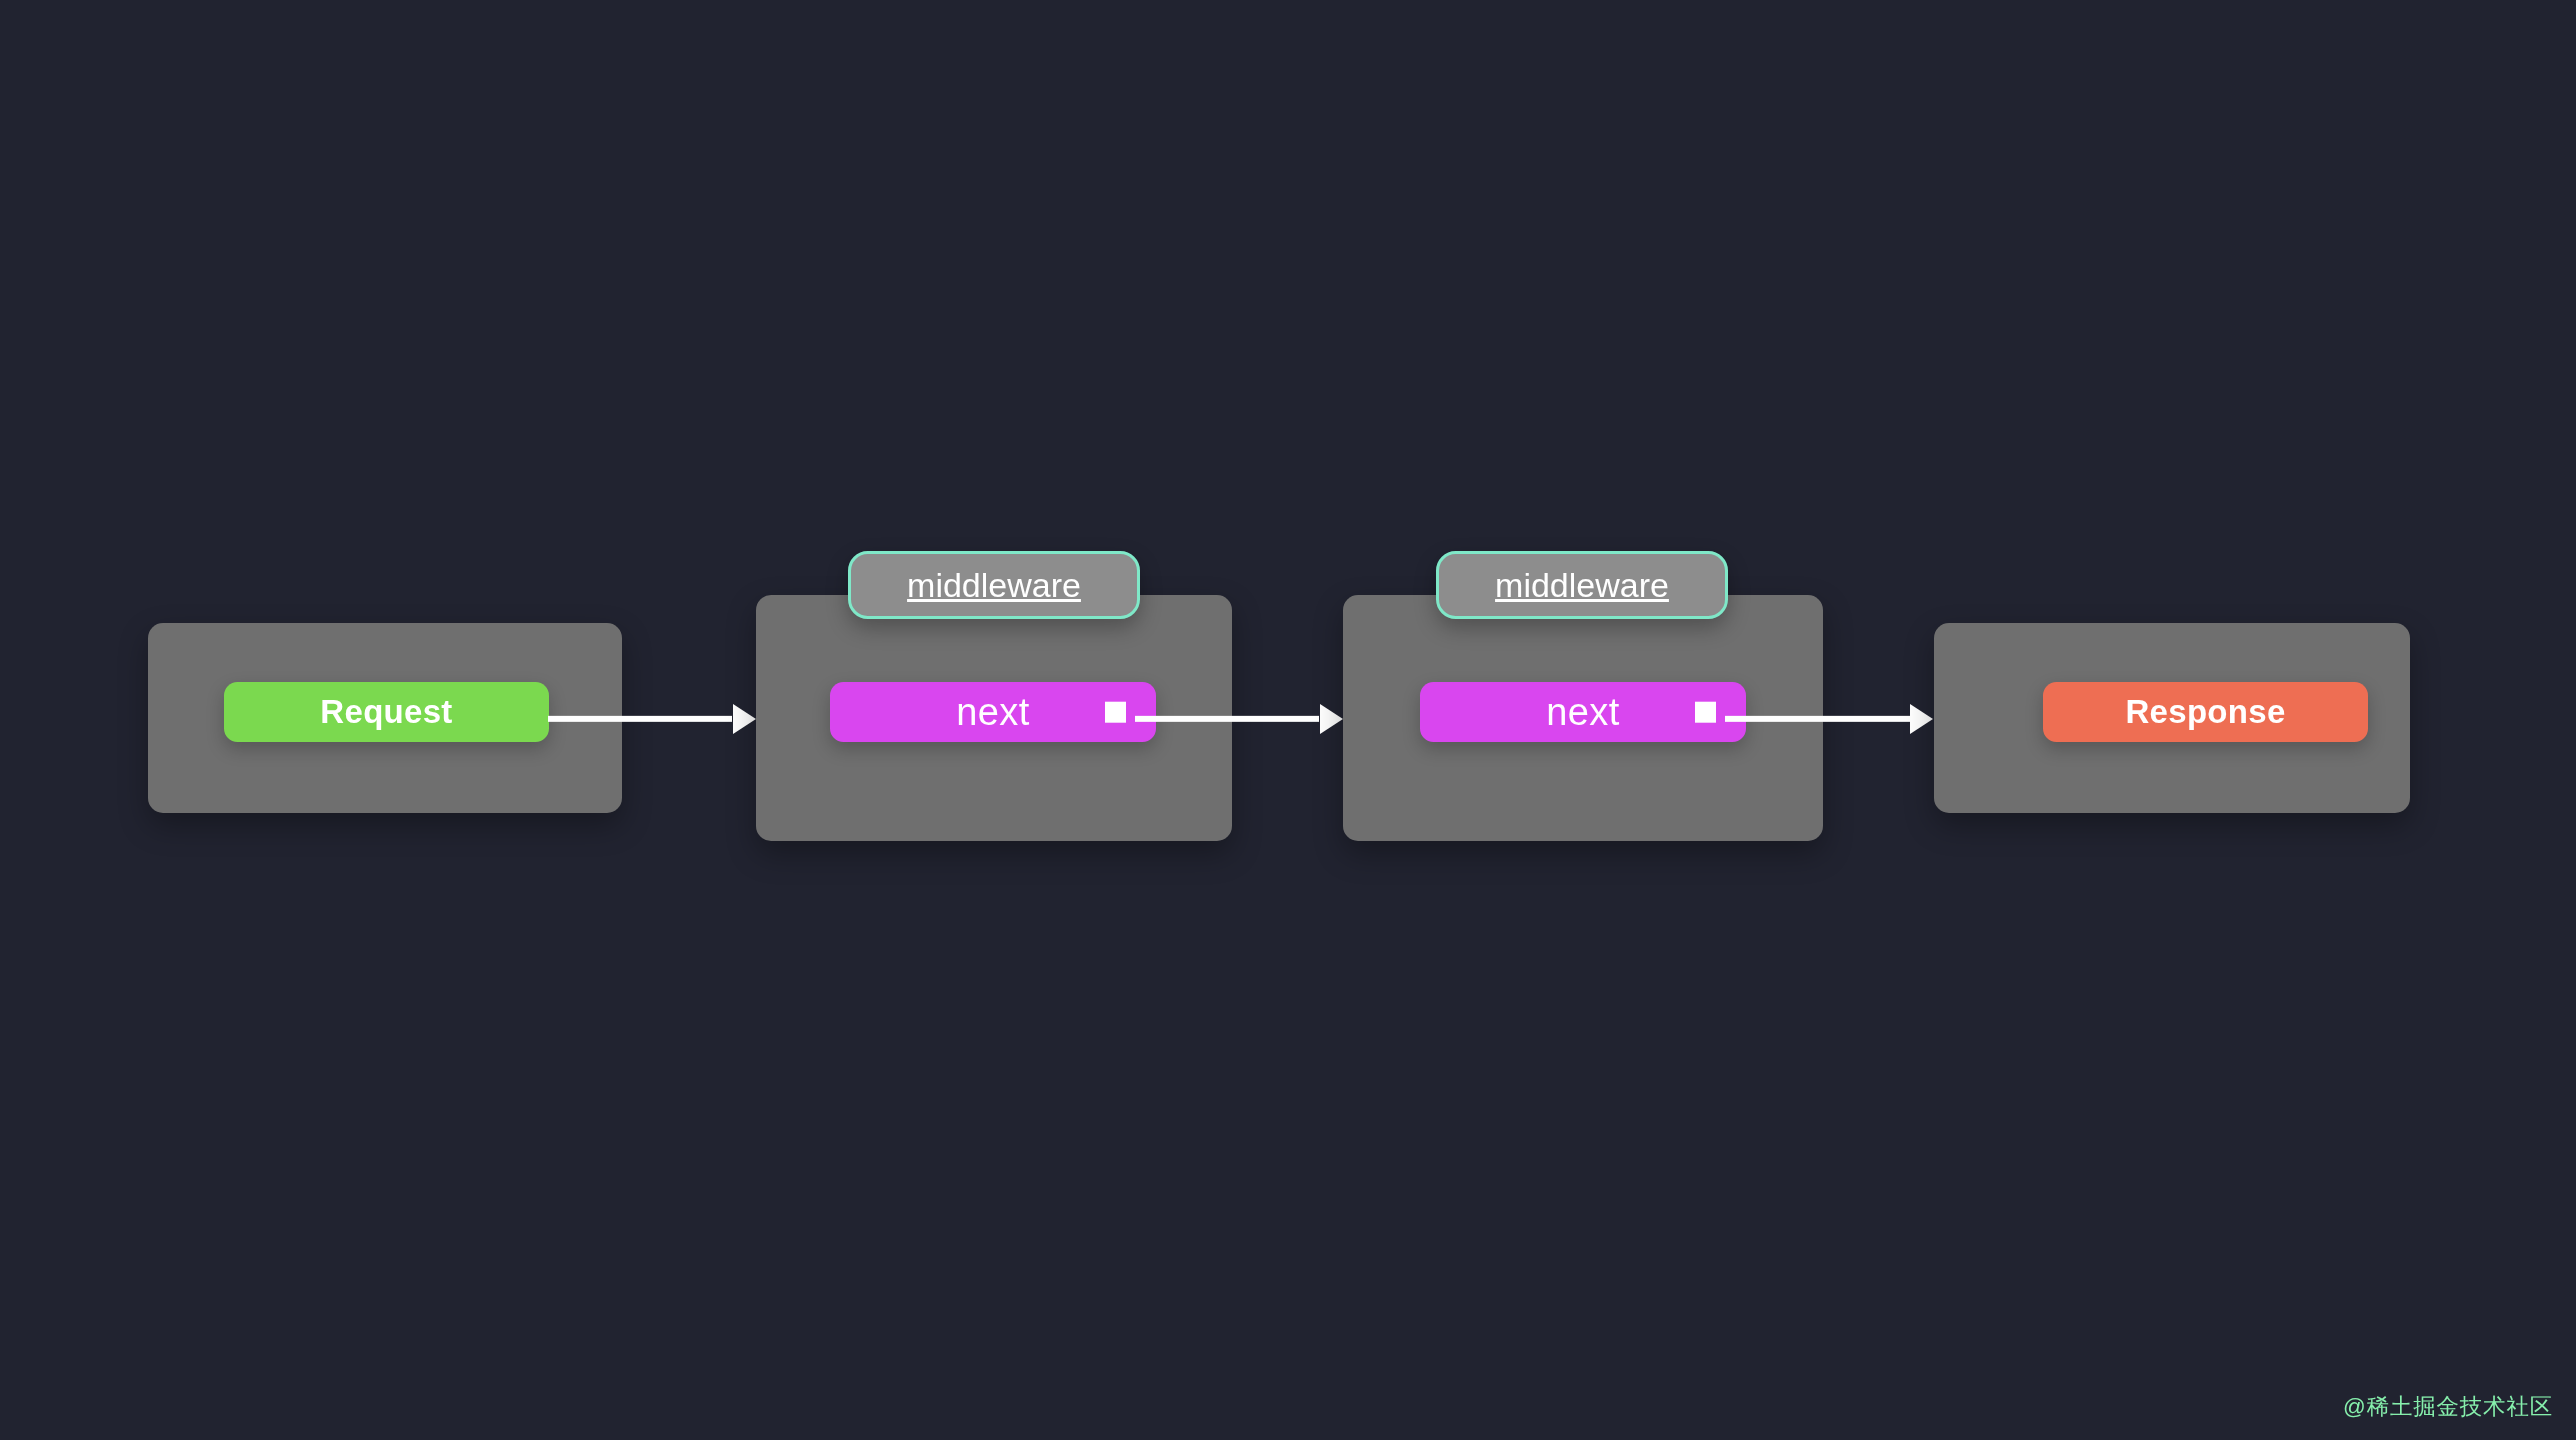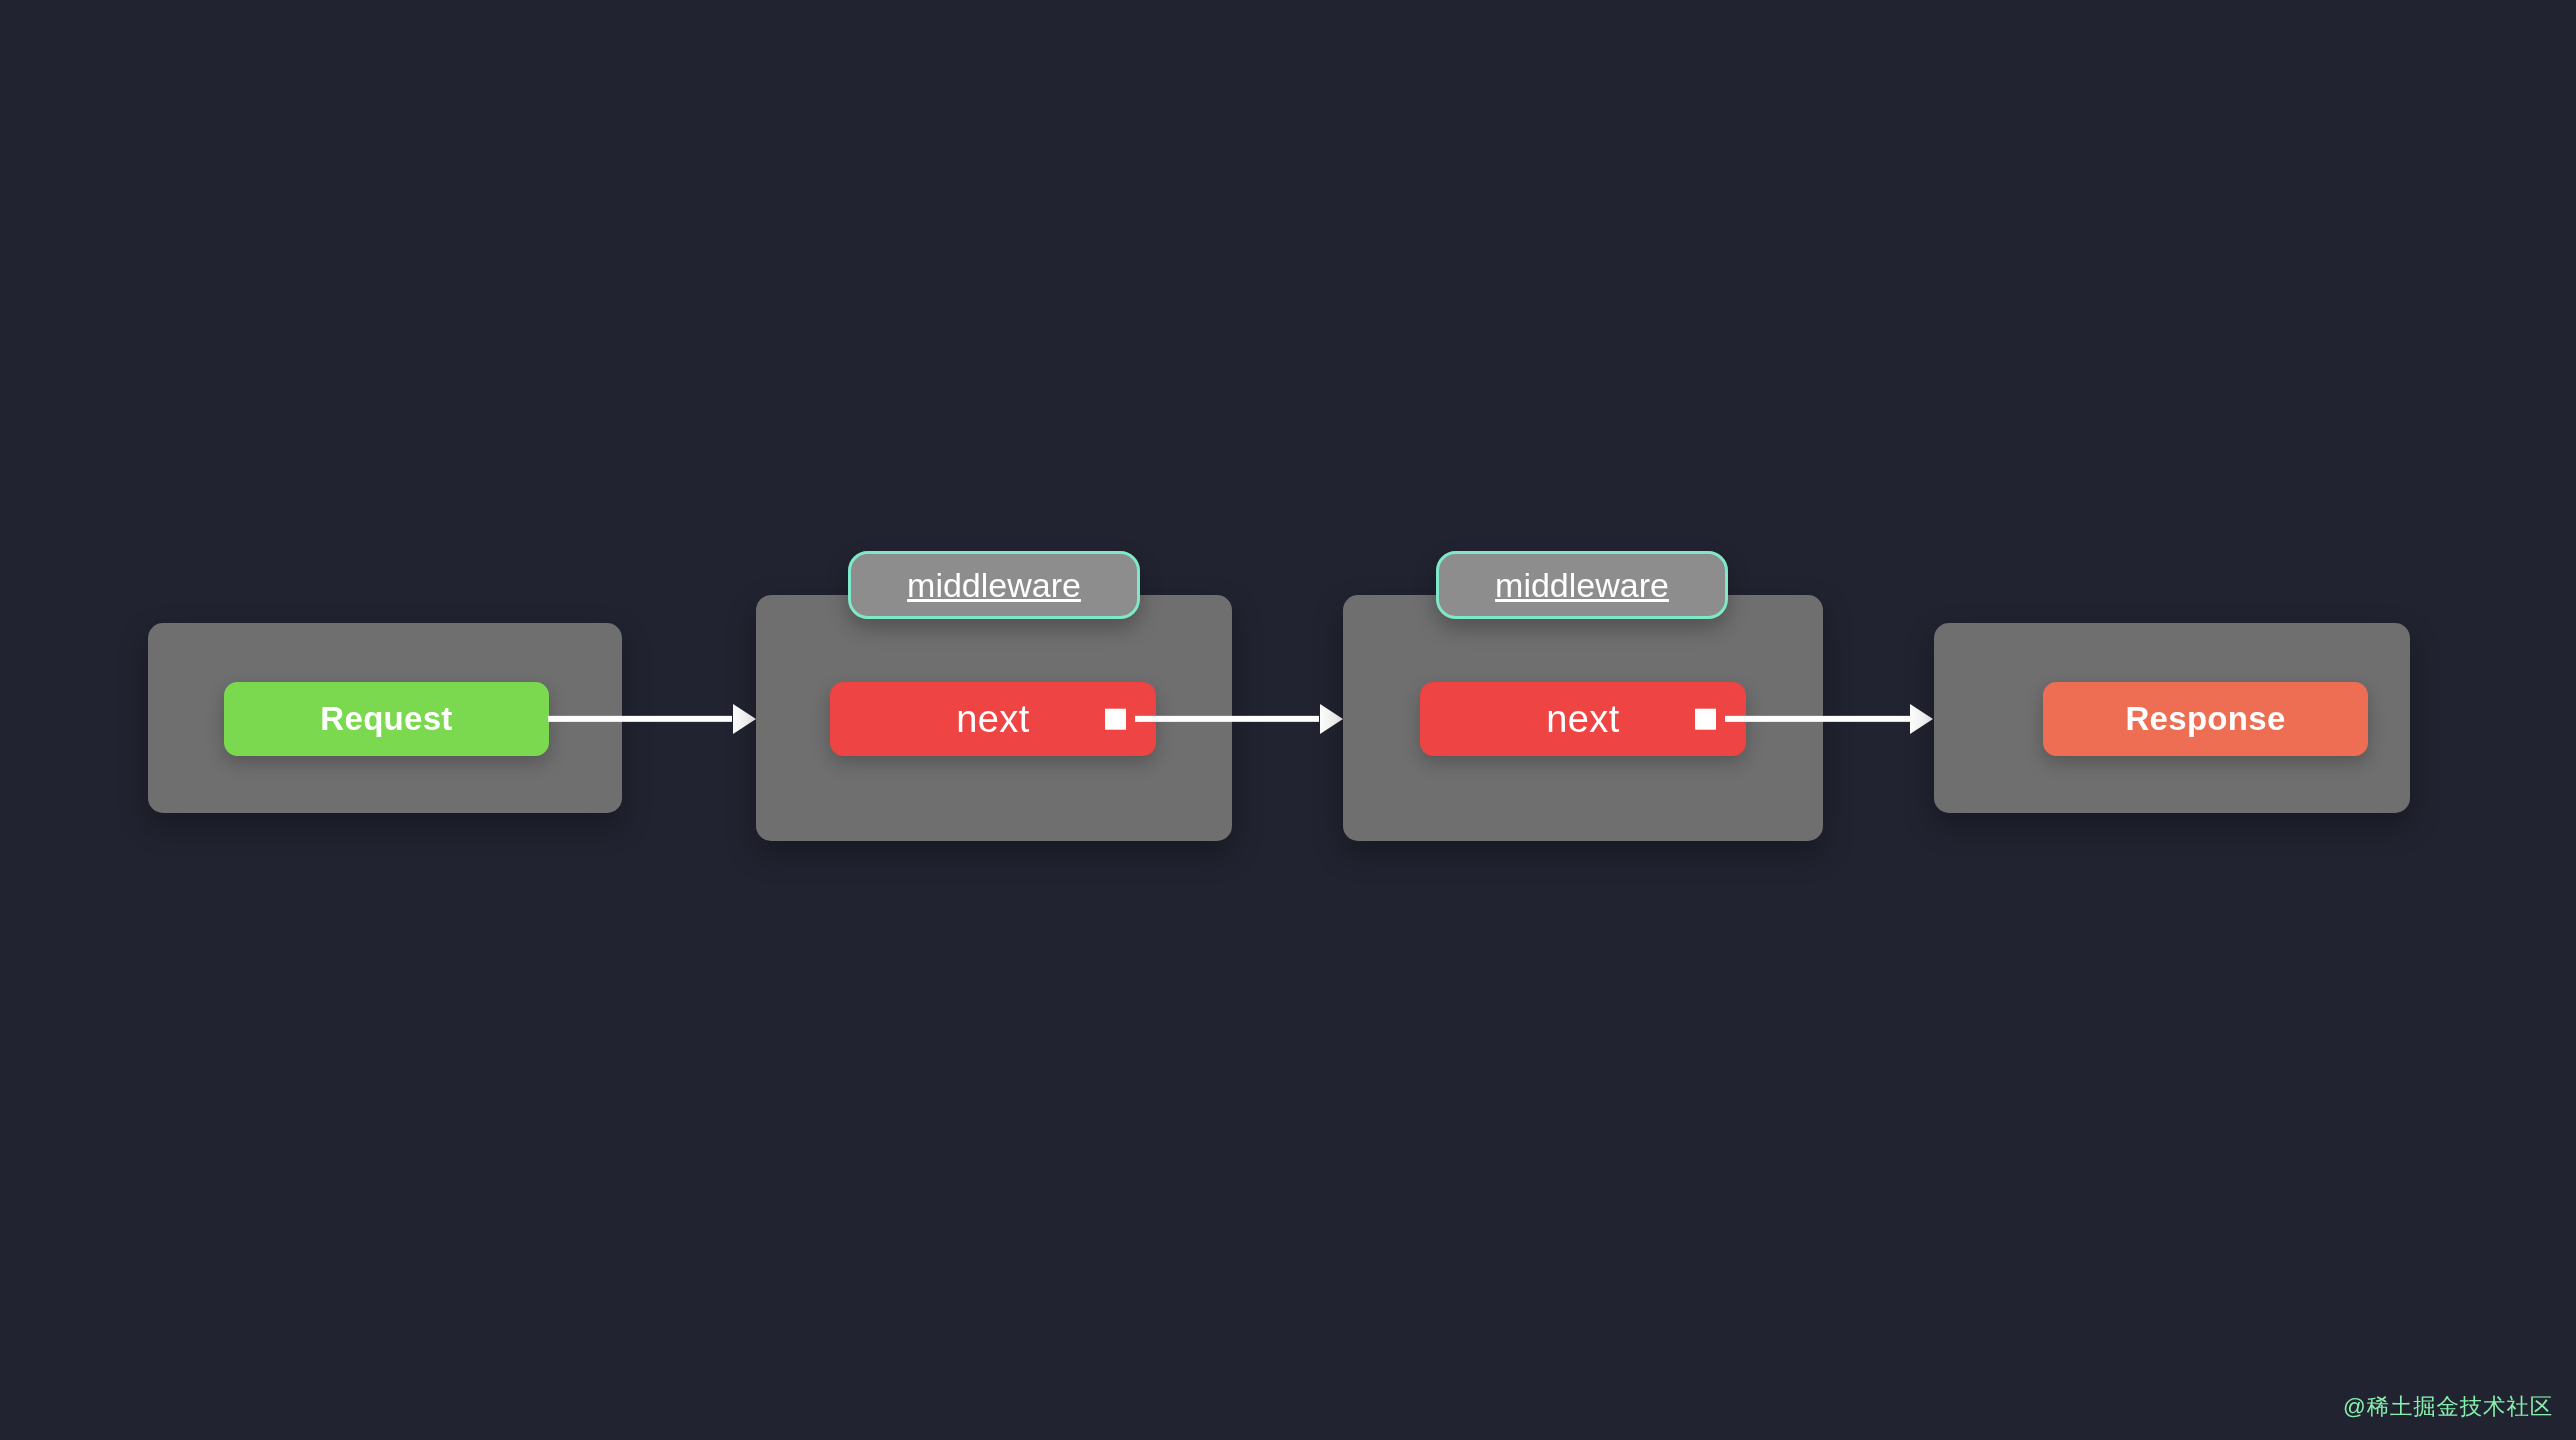--- a/index.html
+++ b/index.html
@@ -20,39 +20,39 @@
   .card {
     position: absolute;
     background: #6f6f6f;
     border-radius: 15px;
     box-shadow: 0 12.5px 30px rgba(0,0,0,0.30);
   }
 
   
   .pill {
     position: absolute;
-    height: 74px;
+    height: 60px;
     border-radius: 13.4px;
     display: flex;
     align-items: center;
     justify-content: center;
     color: #ffffff;
     box-shadow: 0 7.2px 18px rgba(0,0,0,0.22);
     text-align: right;
   }
   .pill.request,
   .pill.response {
     font-size: 33px;
     font-weight: bold;
     letter-spacing: 0.3px;
   }
   .pill.request  { background: #7BD94F; }
   .pill.response { background: #EE6E53; margin-left: 32px; }
   .pill.next {
-    background: #ef4444;
+    background: #d946ef;
     font-size: 38px;
     font-weight: normal;
     letter-spacing: 0.4px;
   }
 
   
   .handle {
     position: absolute;
     width: 20.6px;
     height: 20.6px;

